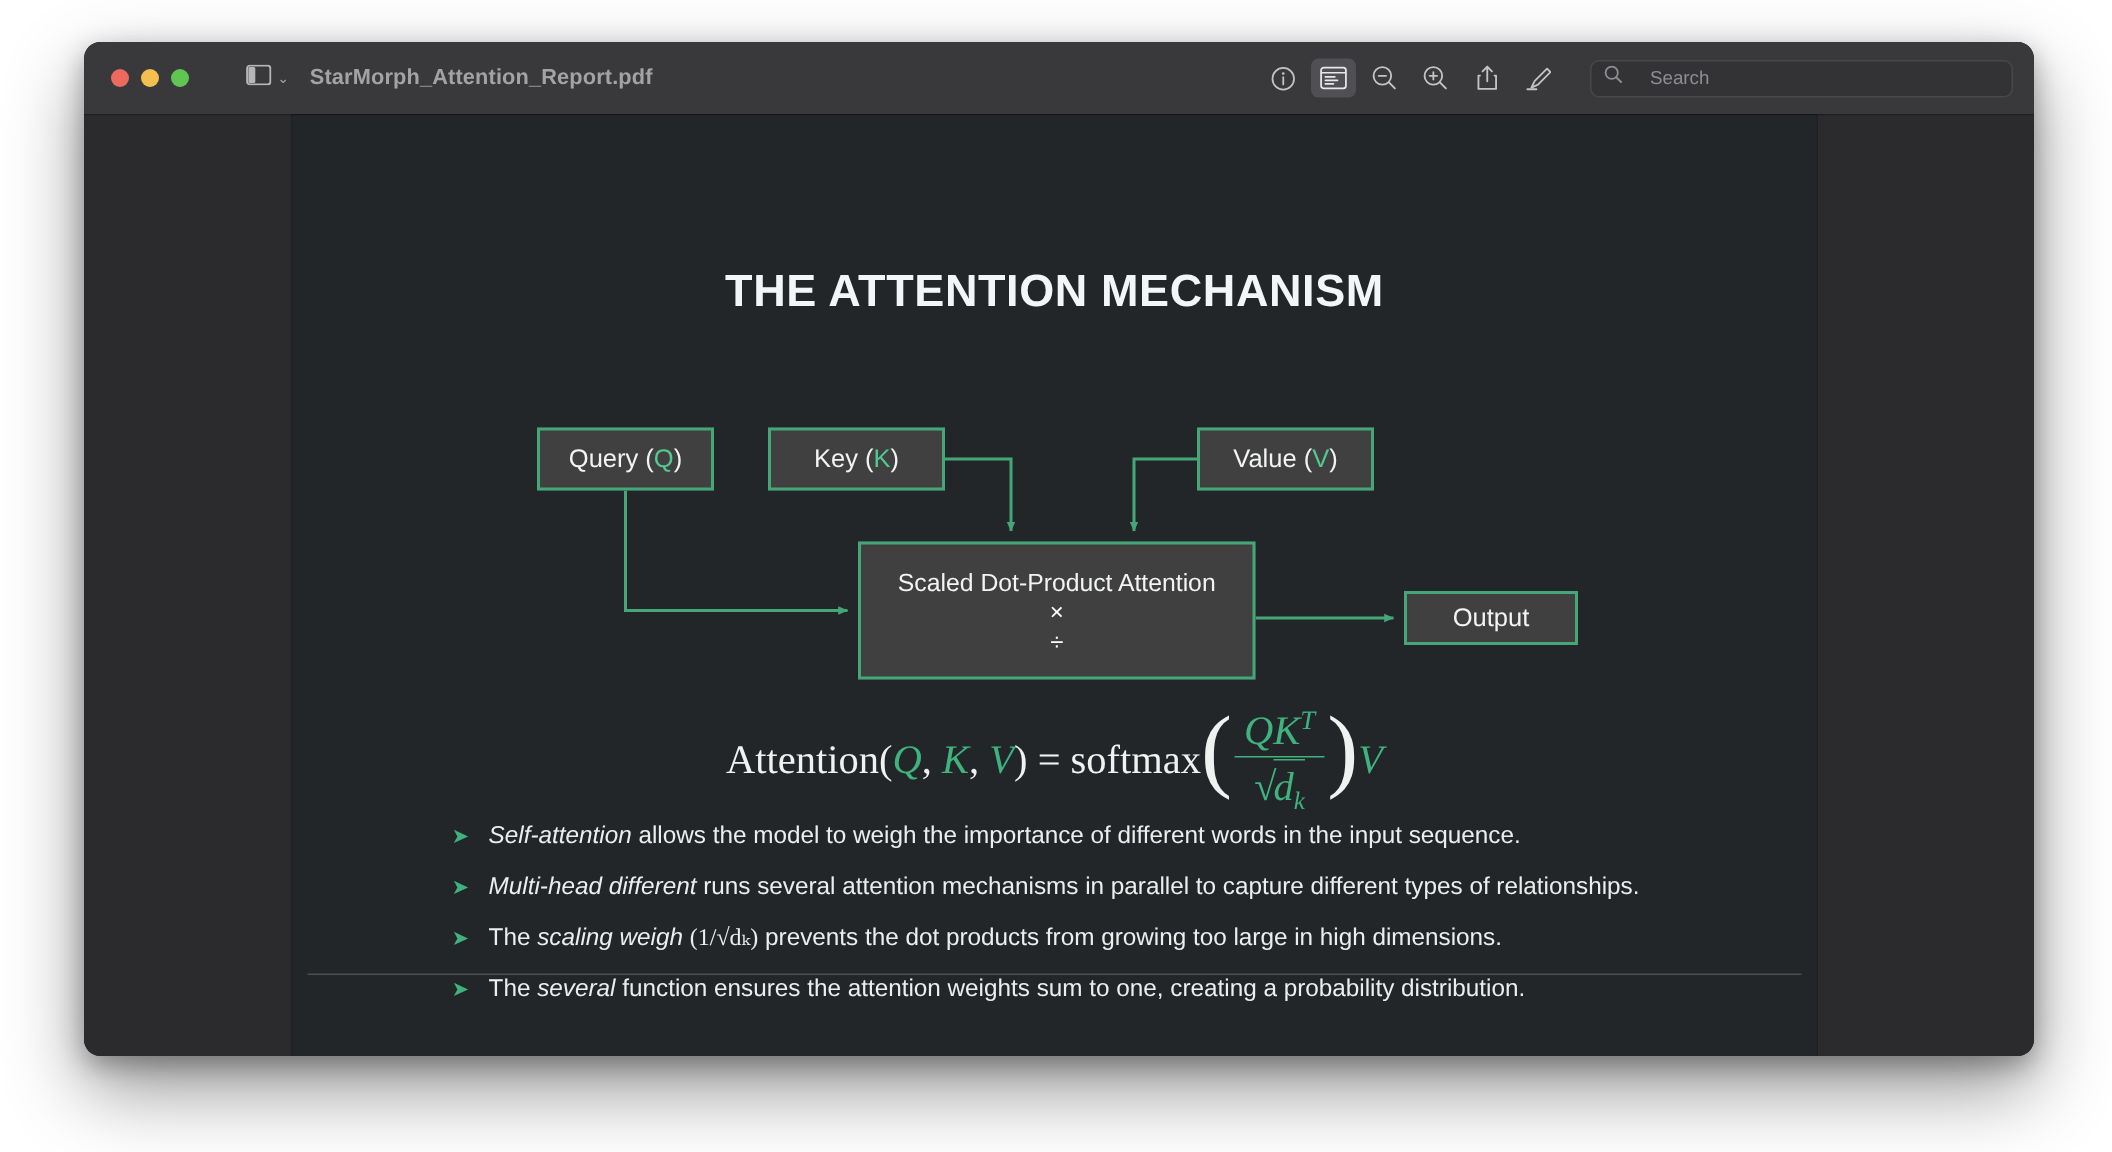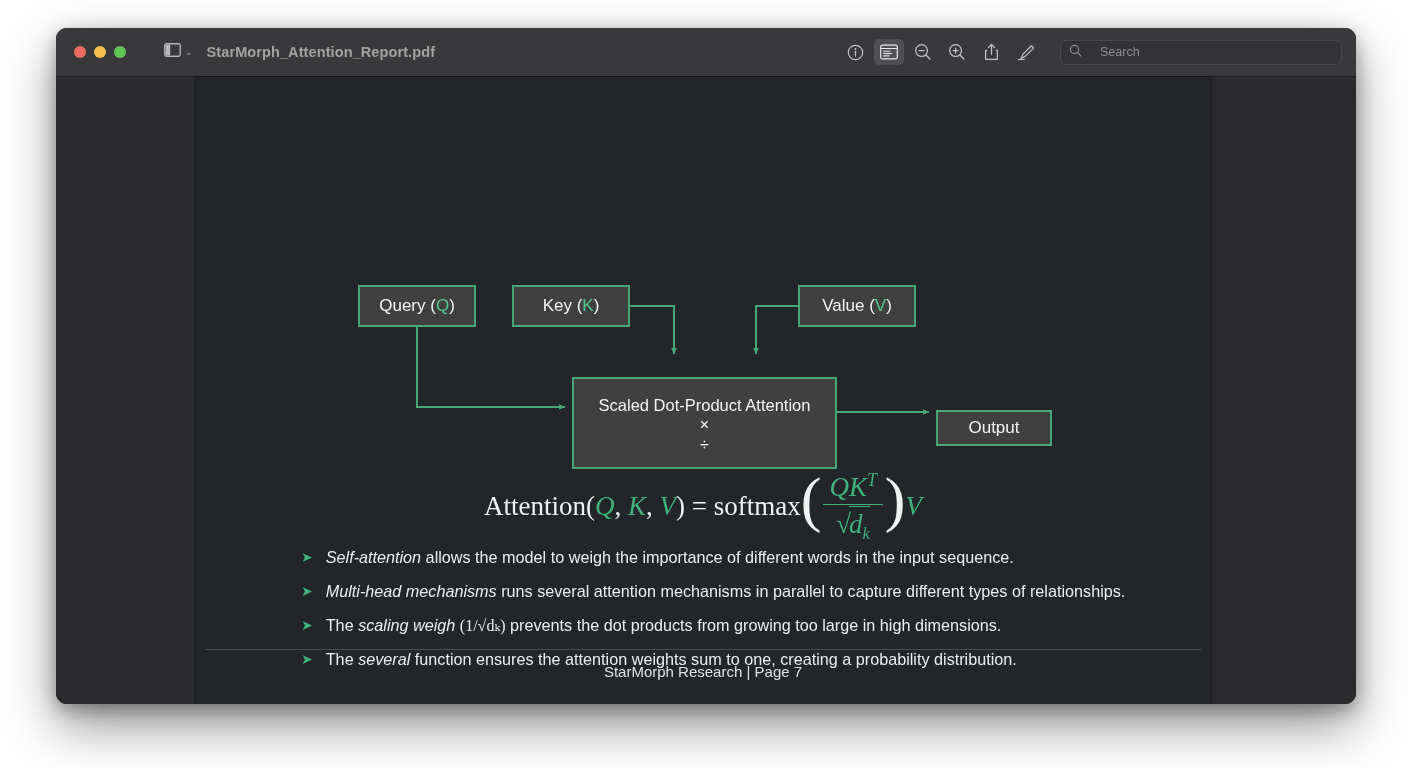--- a/index.html
+++ b/index.html
@@ -161,22 +161,22 @@
     color: #f2f4f3;
     font-size: 17px;
   }
   .dbox .accent { color: #52c98f; }
 
   #box-query  { left: 163px; top: 33px;  width: 118px; height: 42px; }
   #box-key    { left: 317px; top: 33px;  width: 118px; height: 42px; }
   #box-value  { left: 603px; top: 33px;  width: 118px; height: 42px; }
   #box-core   { left: 377px; top: 109px; width: 265px; height: 92px;
                 flex-direction: column; justify-content: flex-start;
-                padding-top: 17px; gap: 3px; margin-top: 16px; }
-  #box-output { left: 741px; top: 142px; width: 116px; height: 36px; margin-top: 16px; }
+                padding-top: 17px; gap: 3px; }
+  #box-output { left: 741px; top: 142px; width: 116px; height: 36px; }
 
   #box-core .core-title { font-size: 16.5px; line-height: 1.1; }
   #box-core .op { font-size: 16px; color: #ffffff; line-height: 1.05; }
 
   .diagram svg {
     position: absolute;
     left: 0; top: 0;
     width: 1016px; height: 215px;
     overflow: visible;
   }
@@ -360,20 +360,21 @@
         </span>
         <span class="ph">Search</span>
       </div>
 
     </div>
   </div>
 
   <div class="viewer">
     <div class="page">
 
+      <div class="slide-title">THE ATTENTION MECHANISM</div>
 
       <div class="diagram">
 
         <svg>
           <defs>
             <marker id="ah" markerWidth="8" markerHeight="8" refX="6.2" refY="3.2" orient="auto" markerUnits="userSpaceOnUse">
               <path d="M0,0.3 L6.6,3.2 L0,6.1 z" fill="#45a777"></path>
             </marker>
           </defs>
           <g stroke="#45a777" stroke-width="2" fill="none">
@@ -424,33 +425,32 @@
 
       <div class="bullets">
 
         <div class="bullet">
           <span class="marker">➤</span>
           <span class="btext"><b>Self-attention</b><span> allows the model to weigh the importance of different words in the input sequence.</span></span>
         </div>
 
         <div class="bullet">
           <span class="marker">➤</span>
-          <span class="btext"><b>Multi-head mechanisms</b><span> runs several attention mechanisms in parallel to capture different types of relationships.</span></span>
+          <span class="btext"><b>Multi-head different</b><span> runs several attention mechanisms in parallel to capture different types of relationships.</span></span>
         </div>
 
         <div class="bullet">
           <span class="marker">➤</span>
           <span class="btext"><span>The </span><b>scaling weigh</b> <span class="mathinline">(1/√dₖ)</span><span> prevents the dot products from growing too large in high dimensions.</span></span>
         </div>
 
         <div class="bullet">
           <span class="marker">➤</span>
           <span class="btext"><span>The </span><b>several</b><span> function ensures the attention weights sum to one, creating a probability distribution.</span></span>
         </div>
 
       </div>
 
       <div class="footer-rule"></div>
-      <div class="footer-text">StarMorph Research | Page 7</div>
 
     </div>
   </div>
 </div>
 
 </body></html>

